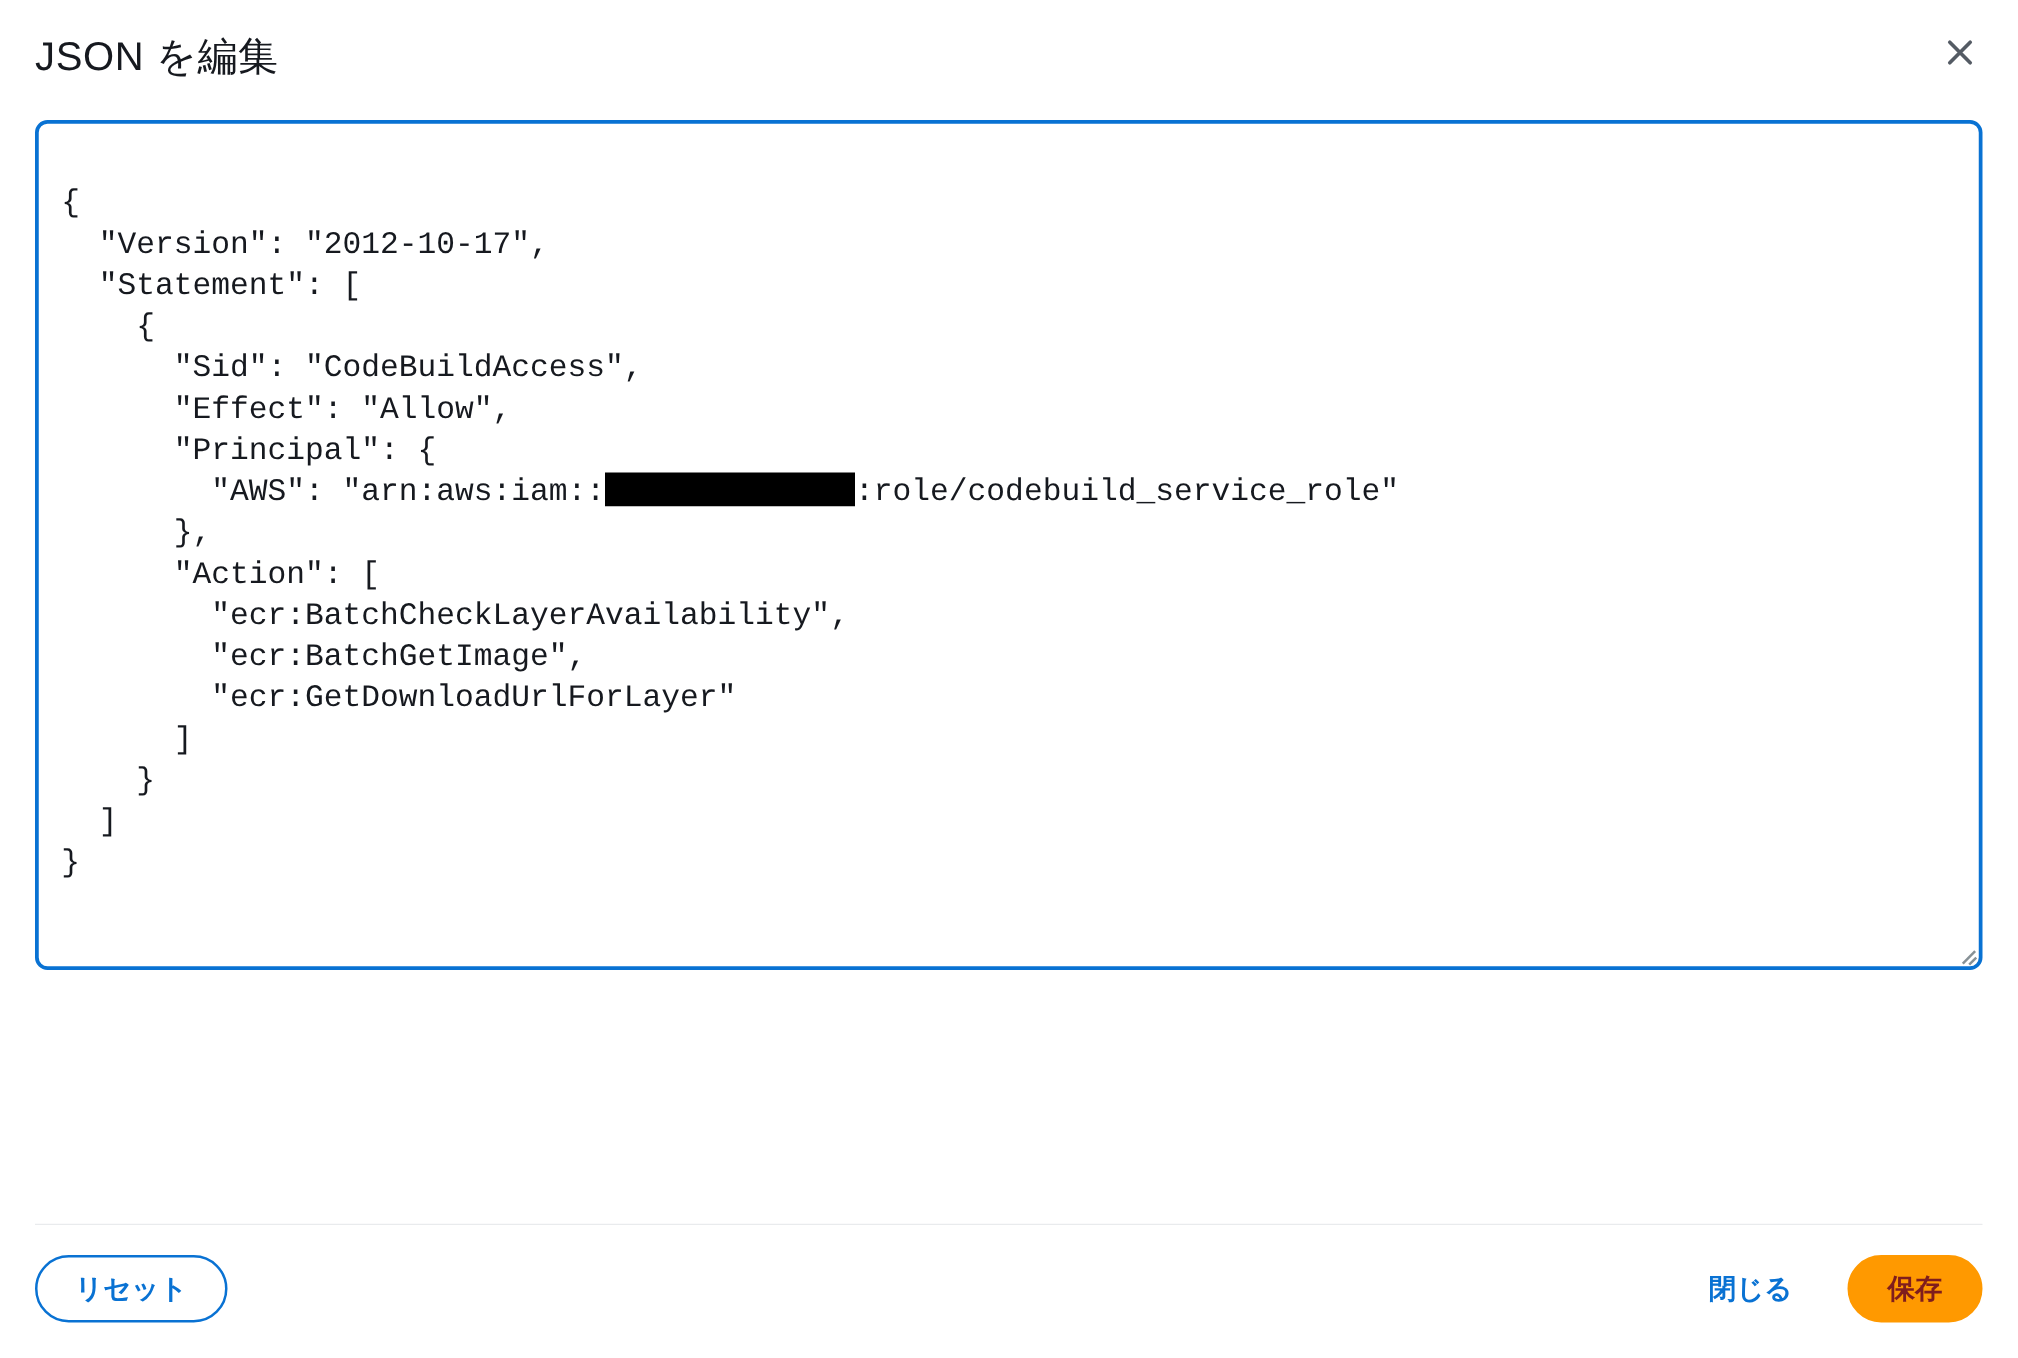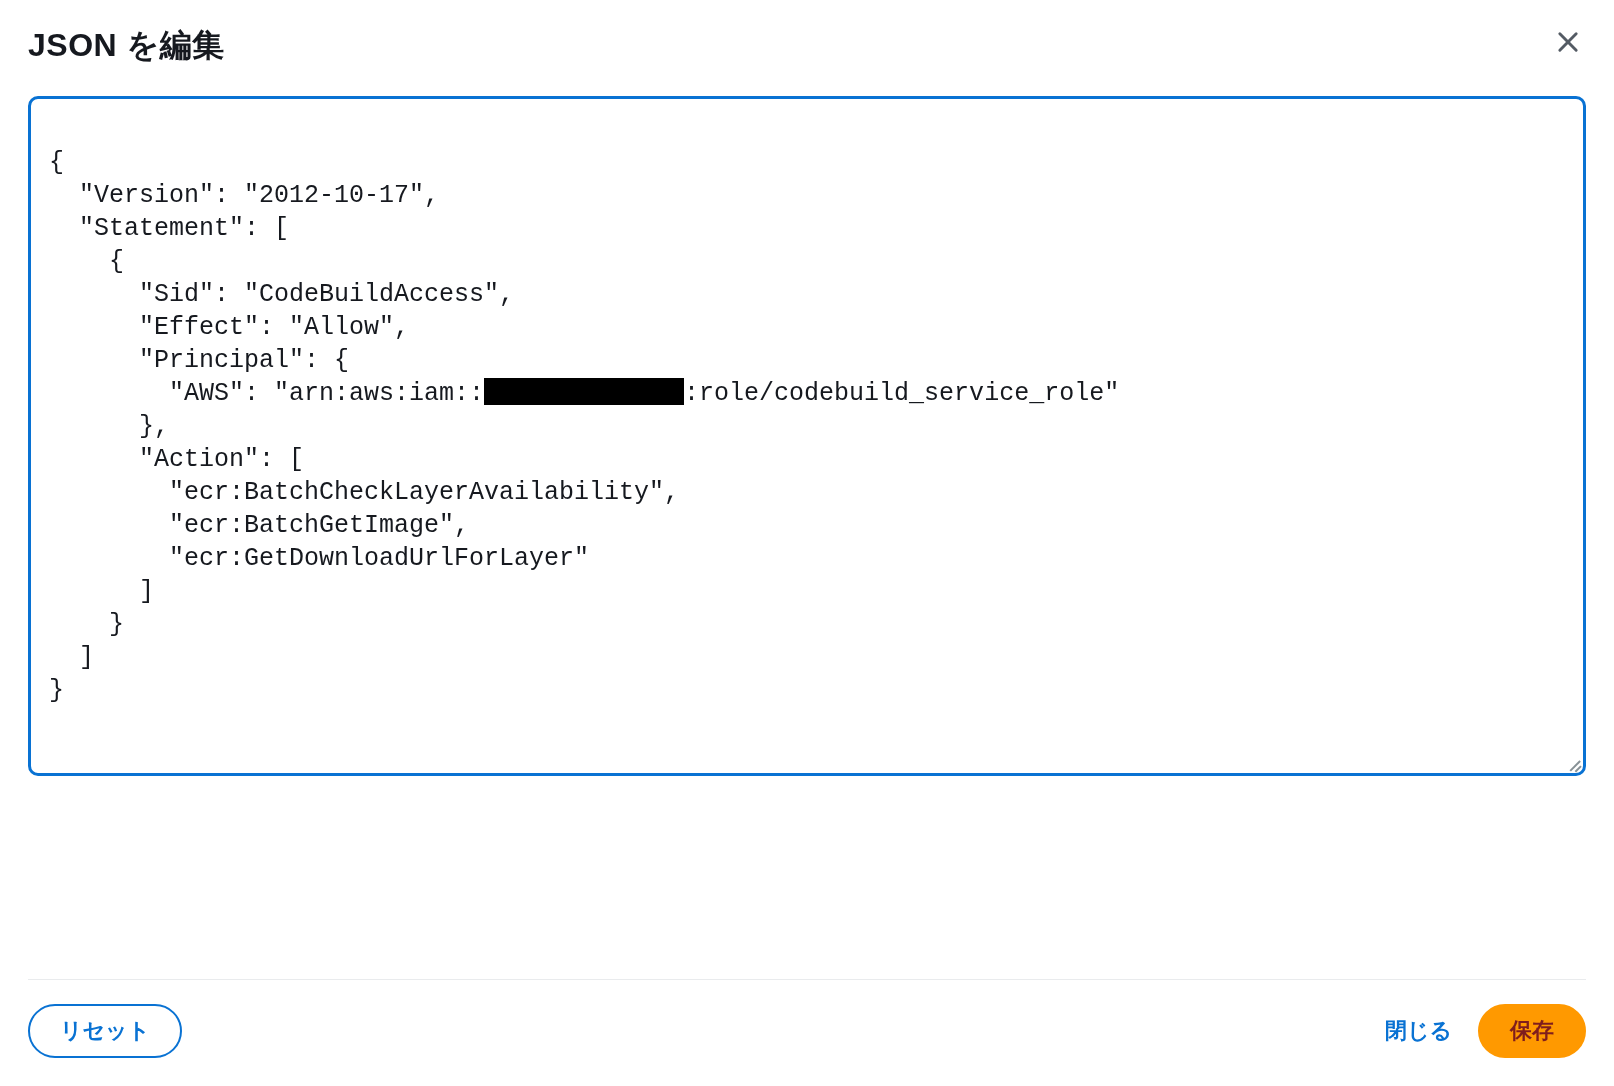--- a/index.html
+++ b/index.html
@@ -21,21 +21,21 @@
       flex-direction: column;
     }
     .header {
       display: flex;
       justify-content: space-between;
       align-items: flex-start;
       margin-bottom: 28px;
     }
     .title {
       font-size: 32px;
-      font-weight: 700;
+      font-weight: 400;
       color: #16191f;
       letter-spacing: 0.5px;
     }
     .close-btn {
       background: none;
       border: none;
       cursor: pointer;
       padding: 4px;
       color: #545b64;
       display: flex;
@@ -115,21 +115,21 @@
     }
     .footer {
       display: flex;
       justify-content: space-between;
       align-items: center;
       padding: 24px 0 28px 0;
     }
     .footer-right {
       display: flex;
       align-items: center;
-      gap: 10px;
+      gap: 28px;
     }
     .btn {
       font-size: 22px;
       font-weight: 700;
       border-radius: 28px;
       padding: 10px 30px;
       cursor: pointer;
       border: 2.5px solid transparent;
       font-family: inherit;
     }

